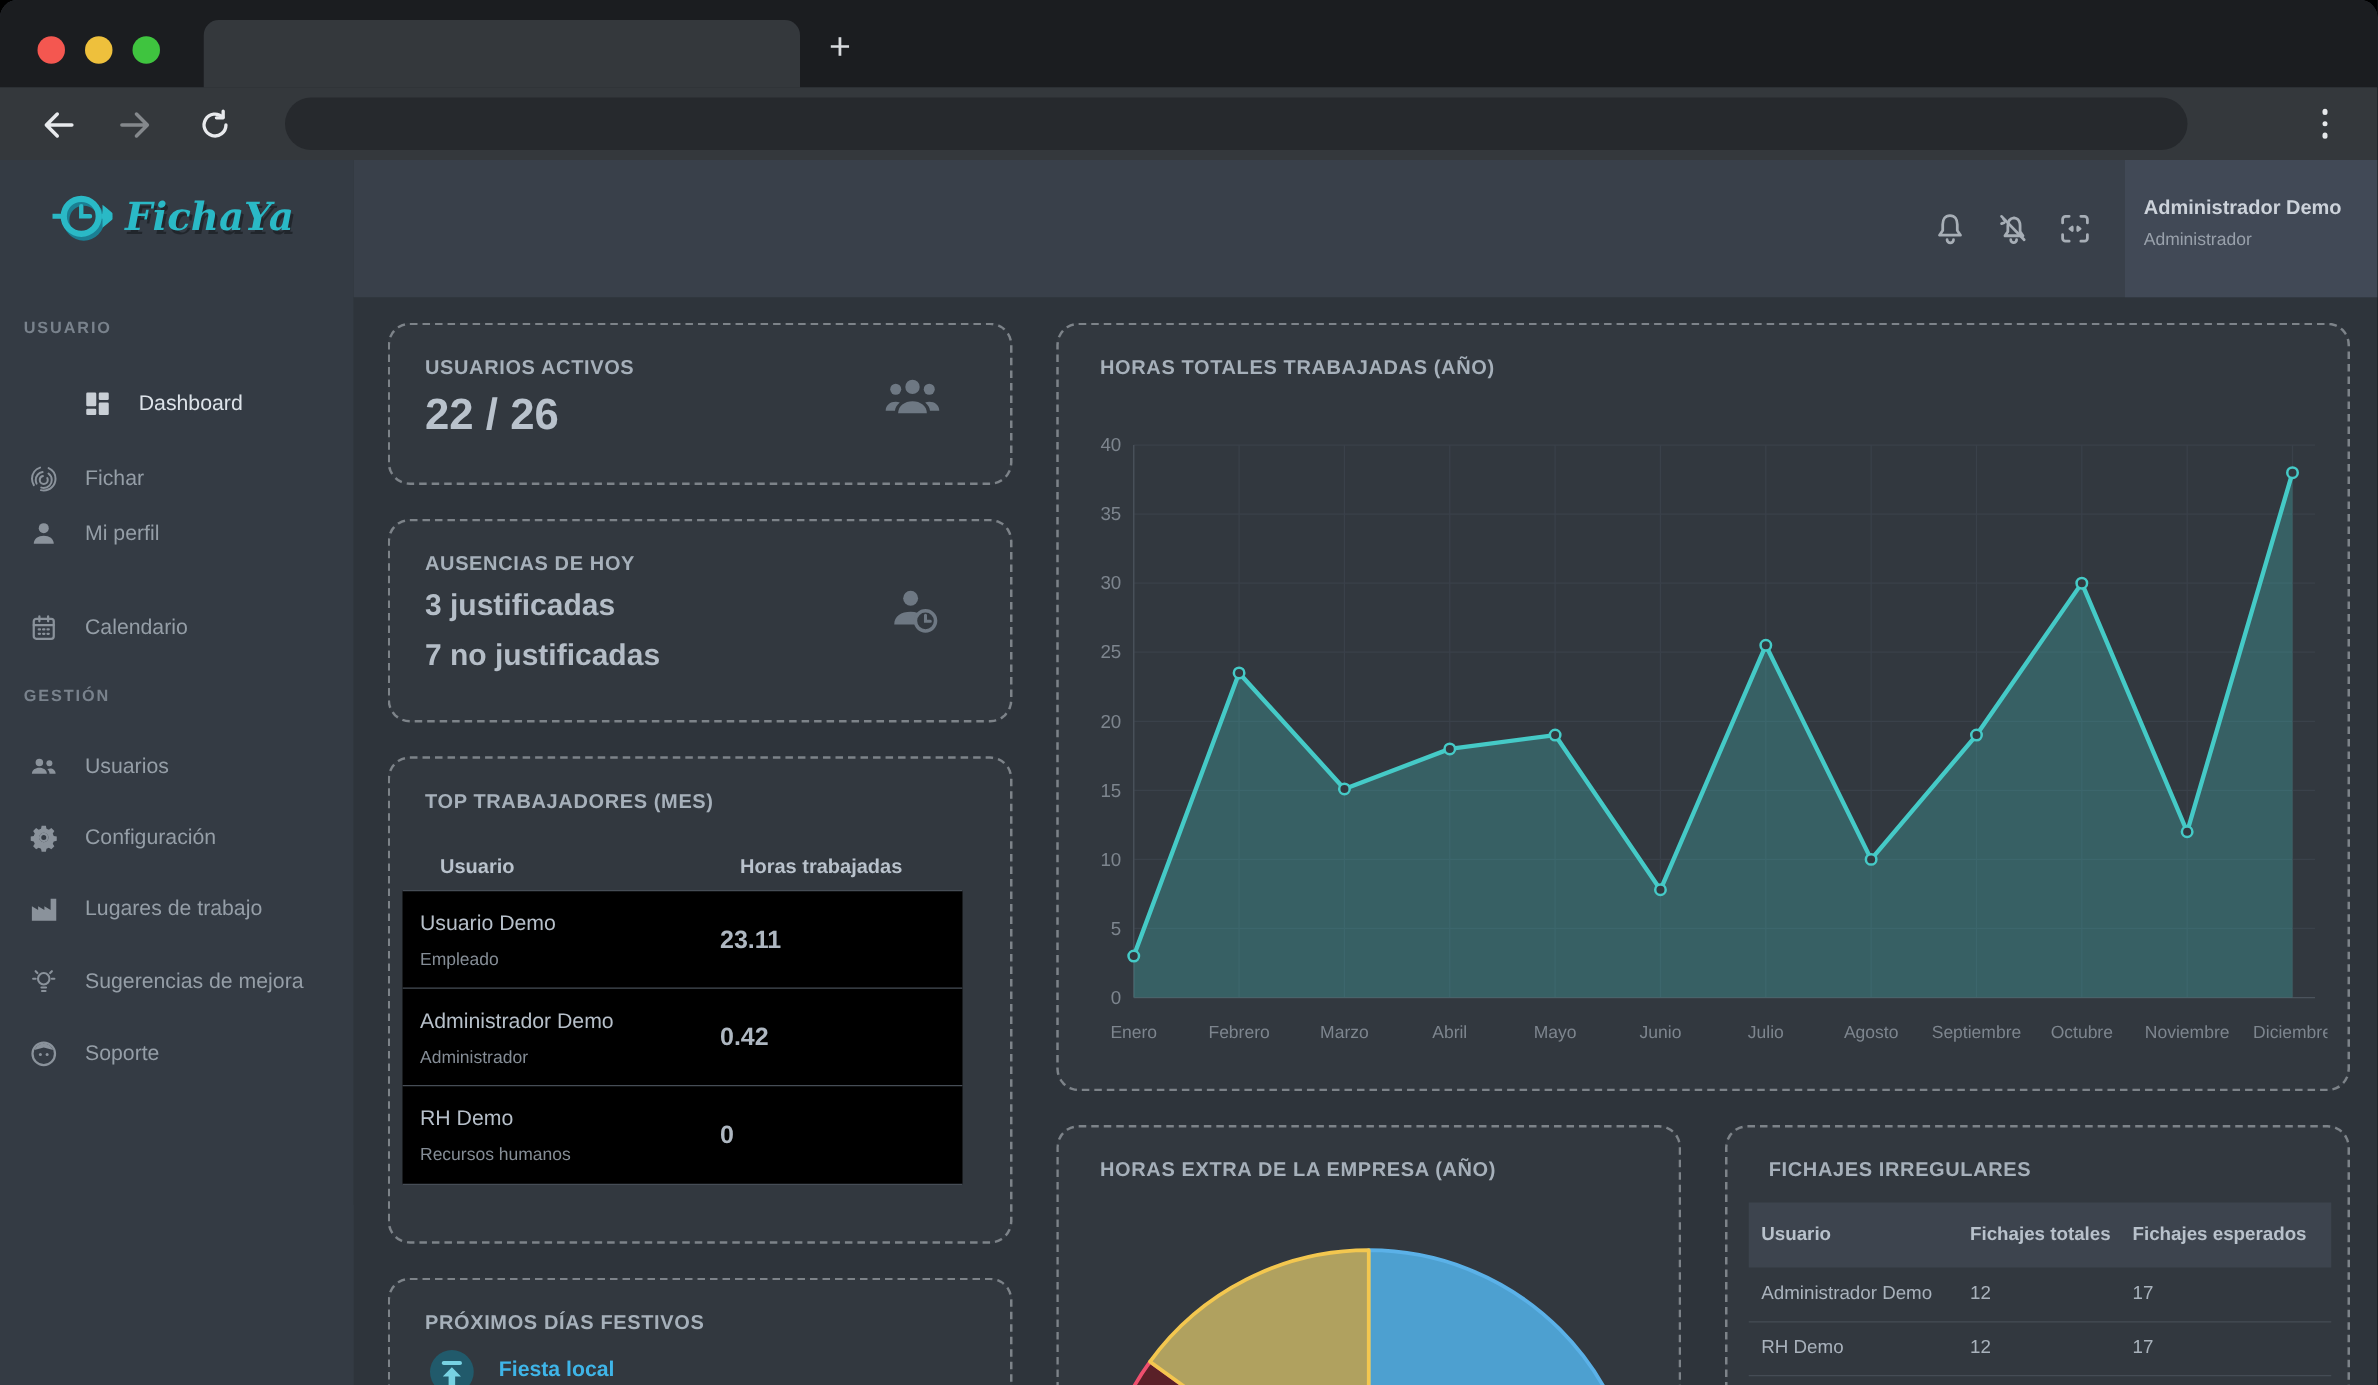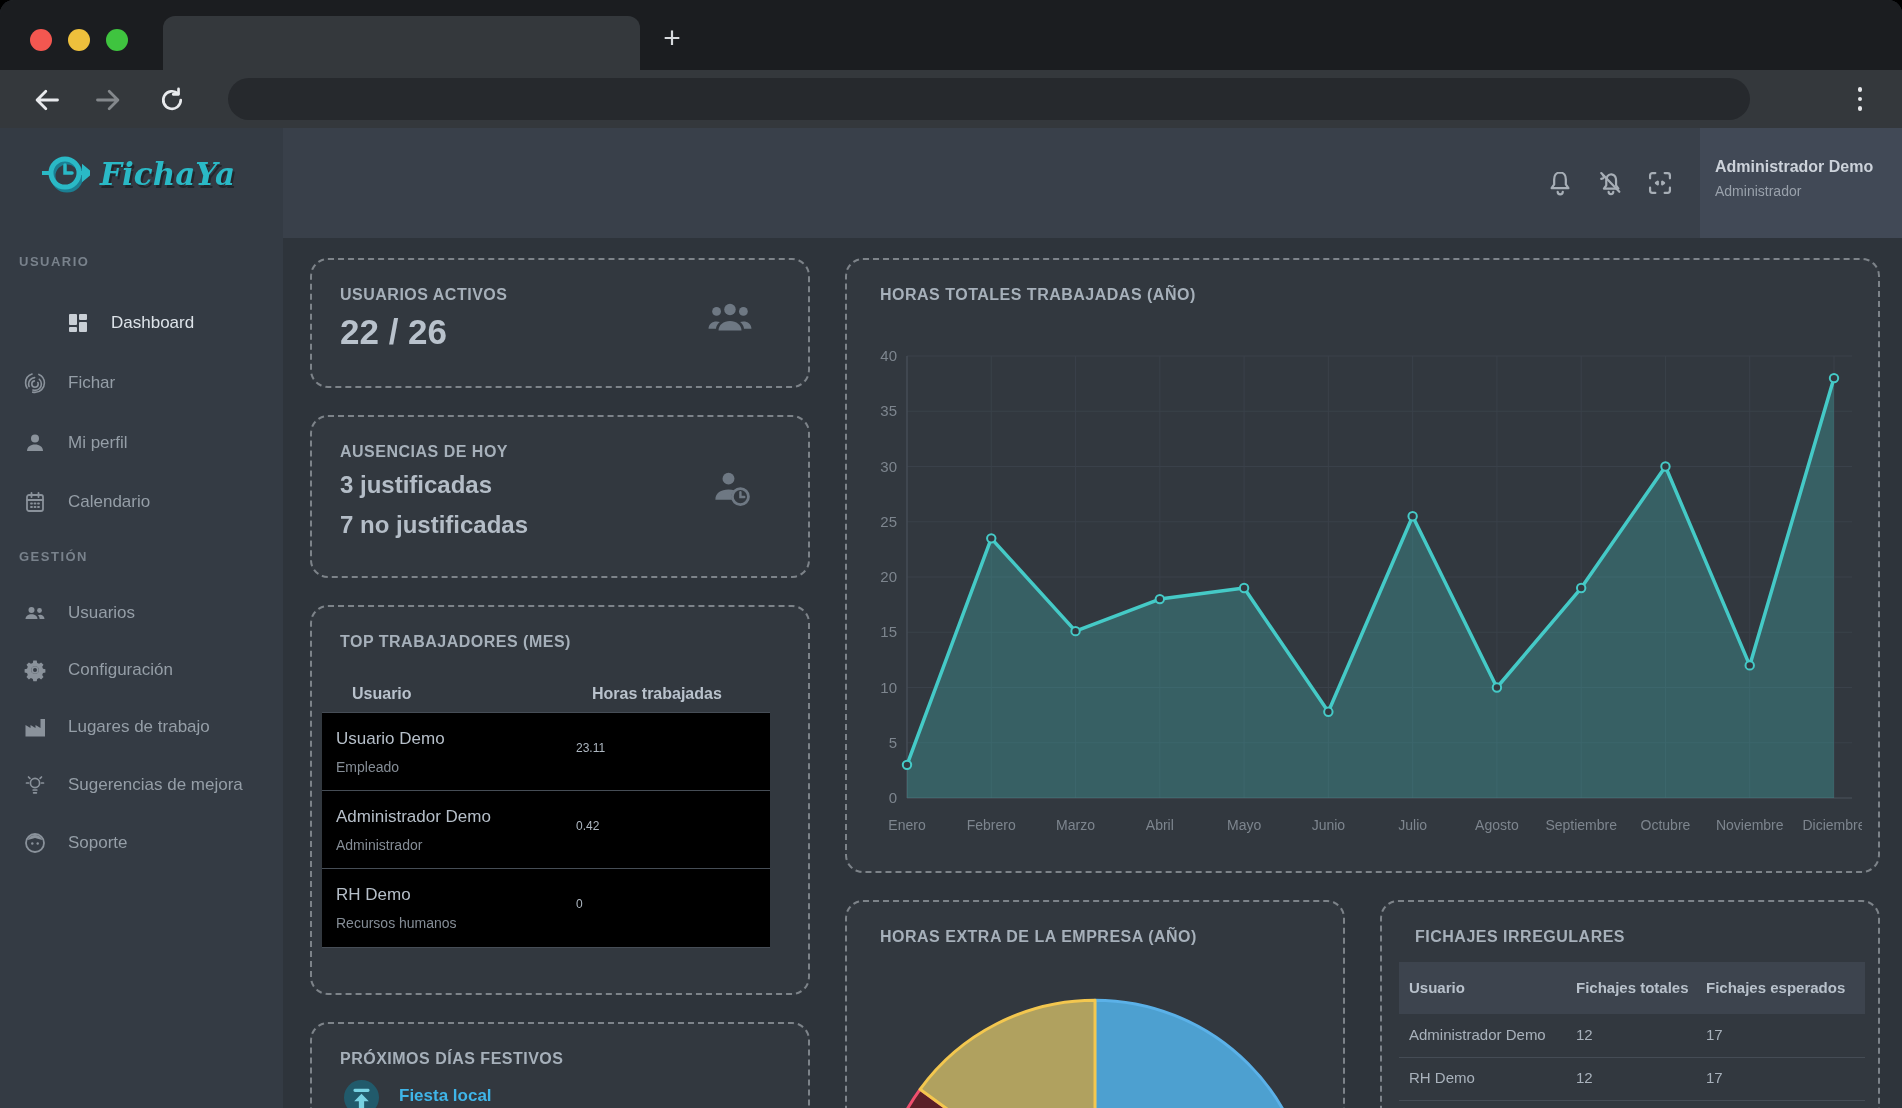--- a/index.html
+++ b/index.html
@@ -41,21 +41,21 @@
   .card-title{position:absolute;left:28px;top:26px;font-size:16px;font-weight:bold;letter-spacing:.5px;color:#a6b0ba;}
   .big-val{position:absolute;left:28px;top:52px;font-size:35px;font-weight:bold;color:#b9c2cc;}
   .mid-val{position:absolute;left:28px;font-size:24px;font-weight:bold;color:#b4bdc7;}
   .card-ic{position:absolute;color:#6e7883;}
 
   
   .tw-h{position:absolute;top:78px;font-size:16px;font-weight:bold;color:#b9c2cc;}
   .tw-row{position:absolute;left:10px;width:448px;height:78px;background:#000000;border-top:1px solid #464d56;}
   .tw-name{position:absolute;left:14px;top:16px;font-size:17px;color:#b6bfc9;}
   .tw-role{position:absolute;left:14px;top:46px;font-size:14px;color:#858d96;}
-  .tw-hours{position:absolute;left:254px;top:28px;font-size:12px;color:#aeb7c1;}
+  .tw-hours{position:absolute;left:254px;top:28px;font-size:20px;color:#aeb7c1;font-weight:bold;}
 
   
   .fest-ic{position:absolute;left:32px;top:56px;width:35px;height:35px;border-radius:50%;background:#215a6b;color:#77d2e2;}
   .fest-label{position:absolute;left:87px;top:62px;font-size:17px;font-weight:bold;color:#3fb5e8;cursor:pointer;}
 
   
   .fi-head{position:absolute;left:17px;top:60px;width:466px;height:52px;background:#3d444e;}
   .fi-hc{position:absolute;top:17px;font-size:15px;font-weight:bold;color:#b8c1cb;}
   .fi-row{position:absolute;left:17px;width:466px;height:43px;border-bottom:1px solid #454c55;}
   .fi-c{position:absolute;top:12px;font-size:15px;color:#a9b2bc;}
@@ -132,21 +132,21 @@
       <div class="side-item" style="top:226px">
         <span class="ic">
           <svg viewBox="0 0 24 24" class="stroke-ic" style="stroke-width:1.6">
               <circle cx="12" cy="13" r="3.2" stroke-dasharray="14 4"></circle>
               <circle cx="12" cy="13" r="6.4" stroke-dasharray="12 5"></circle>
               <circle cx="12" cy="12" r="9.4" stroke-dasharray="17 7"></circle>
             </svg>
         </span>
           <span class="lbl">Fichar</span>
       </div>
-      <div class="side-item" style="top:286px">
+      <div class="side-item" style="top:270px">
         <span class="ic">
           <svg viewBox="0 0 24 24" class="fill-ic">
               <circle cx="12" cy="7.5" r="4"></circle>
               <path d="M4 20 c0-4.2 3.6-6.5 8-6.5 s8 2.3 8 6.5 z"></path>
             </svg>
         </span>
           <span class="lbl">Mi perfil</span>
       </div>
       <div class="side-item" style="top:345px">
         <span class="ic">

